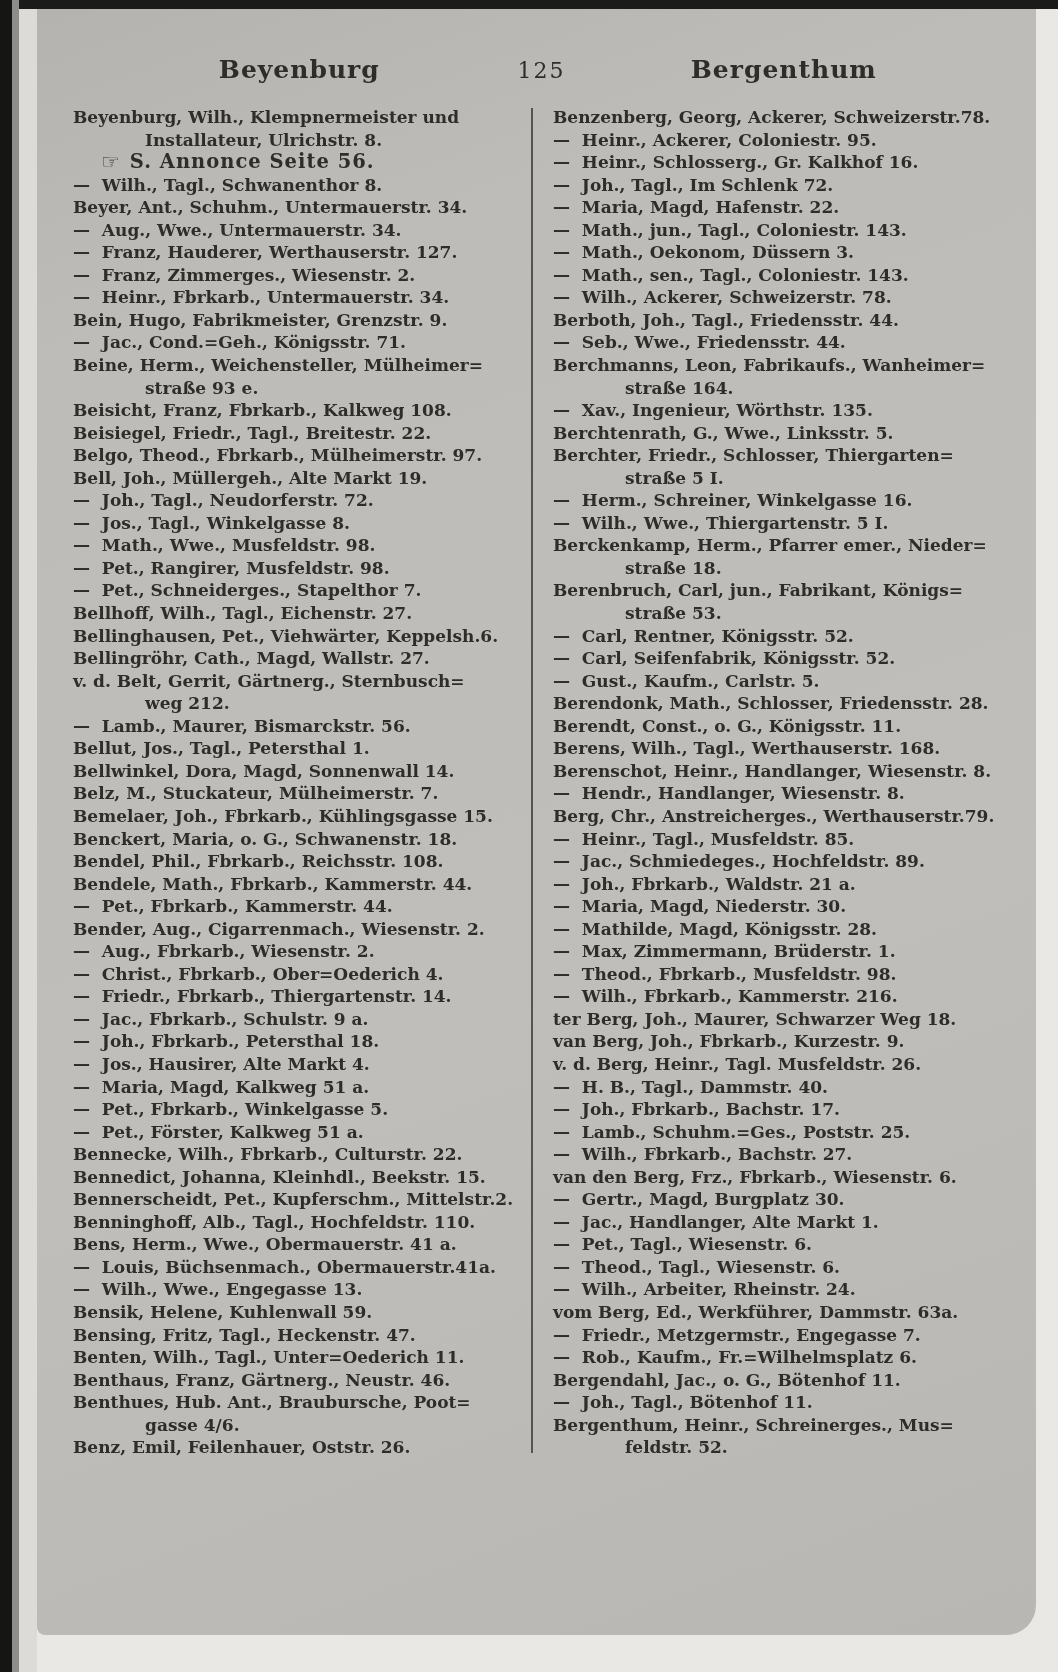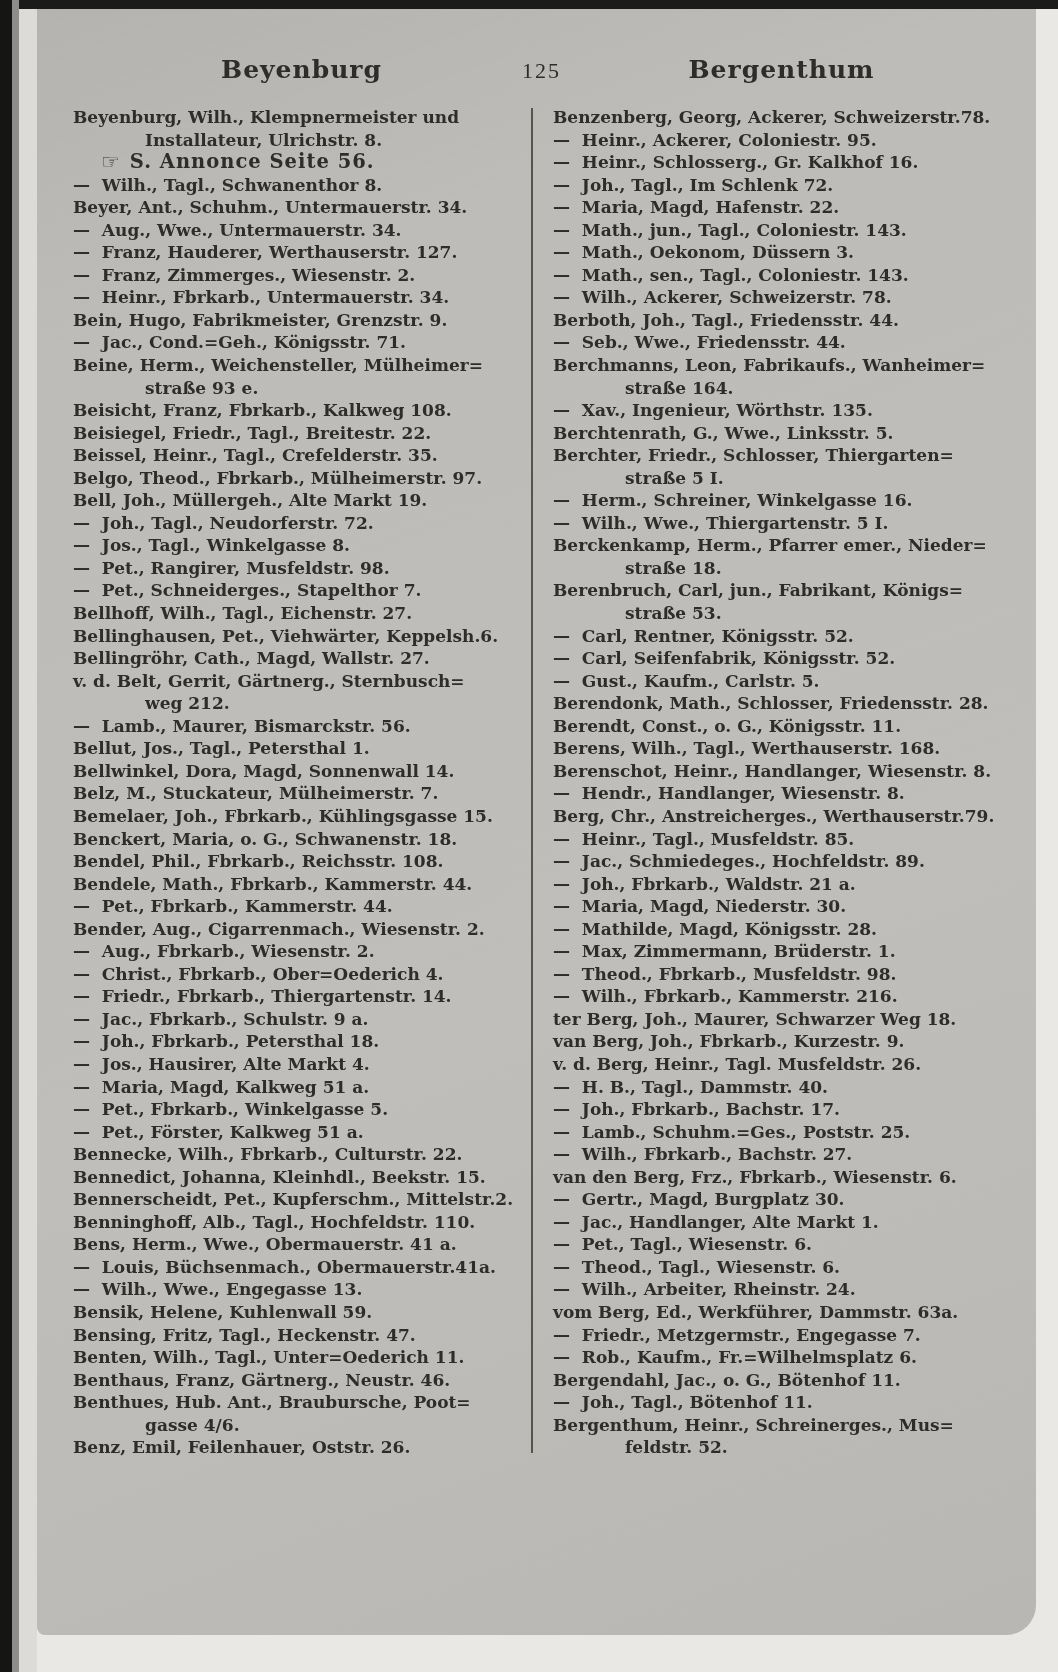--- a/index.html
+++ b/index.html
@@ -19,21 +19,21 @@
     background:#bcbbb7;
     background-image:linear-gradient(160deg, #b4b3af 0%, #bdbcb8 18%, #bfbeba 60%, #b8b7b3 100%);
     border-bottom-right-radius:30px;border-bottom-left-radius:8px;
     color:#2e2d2a;
   }
   .page-header{
     display:grid;grid-template-columns:1fr auto 1fr;align-items:baseline;
     padding:46px 60px 0 70px;
   }
   .run-title{font-weight:bold;font-size:25px;text-align:center;letter-spacing:1px;}
-  .page-number{font-size:22px;padding:0 26px;letter-spacing:2px;font-family:Liberation Serif, serif;}
+  .page-number{font-size:22px;padding:0 26px;letter-spacing:2px;}
   .columns{
     display:flex;align-items:flex-start;
     padding:22px 12px 0 36px;
   }
   .col{width:452px;}
   .col-right{width:470px;padding-left:16px;}
   .divider{width:2px;align-self:stretch;background:#55544f;margin:2px 4px 6px 6px;}
   .line{
     font-size:17px;line-height:22.55px;min-height:22.55px;
     font-weight:bold;white-space:pre-wrap;
@@ -70,25 +70,25 @@
         <div class="line entry">—  Aug., Wwe., Untermauerstr. 34.</div>
         <div class="line entry">—  Franz, Hauderer, Werthauserstr. 127.</div>
         <div class="line entry">—  Franz, Zimmerges., Wiesenstr. 2.</div>
         <div class="line entry">—  Heinr., Fbrkarb., Untermauerstr. 34.</div>
         <div class="line entry">Bein, Hugo, Fabrikmeister, Grenzstr. 9.</div>
         <div class="line entry">—  Jac., Cond.=Geh., Königsstr. 71.</div>
         <div class="line entry">Beine, Herm., Weichensteller, Mülheimer=</div>
         <div class="line cont">straße 93 e.</div>
         <div class="line entry">Beisicht, Franz, Fbrkarb., Kalkweg 108.</div>
         <div class="line entry">Beisiegel, Friedr., Tagl., Breitestr. 22.</div>
-        <div class="line entry">Beissel, Heinr., Tagl., Crefelderstr. 35.</div>
         <div class="line entry">Belgo, Theod., Fbrkarb., Mülheimerstr. 97.</div>
         <div class="line entry">Bell, Joh., Müllergeh., Alte Markt 19.</div>
         <div class="line entry">—  Joh., Tagl., Neudorferstr. 72.</div>
         <div class="line entry">—  Jos., Tagl., Winkelgasse 8.</div>
+        <div class="line entry">—  Math., Wwe., Musfeldstr. 98.</div>
         <div class="line entry">—  Pet., Rangirer, Musfeldstr. 98.</div>
         <div class="line entry">—  Pet., Schneiderges., Stapelthor 7.</div>
         <div class="line entry">Bellhoff, Wilh., Tagl., Eichenstr. 27.</div>
         <div class="line entry">Bellinghausen, Pet., Viehwärter, Keppelsh.6.</div>
         <div class="line entry">Bellingröhr, Cath., Magd, Wallstr. 27.</div>
         <div class="line entry">v. d. Belt, Gerrit, Gärtnerg., Sternbusch=</div>
         <div class="line cont">weg 212.</div>
         <div class="line entry">—  Lamb., Maurer, Bismarckstr. 56.</div>
         <div class="line entry">Bellut, Jos., Tagl., Petersthal 1.</div>
         <div class="line entry">Bellwinkel, Dora, Magd, Sonnenwall 14.</div>

